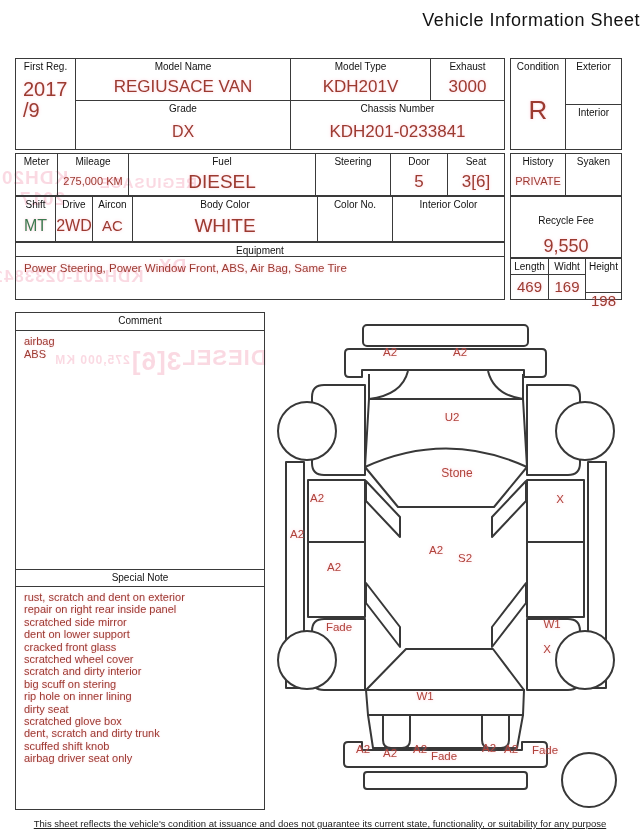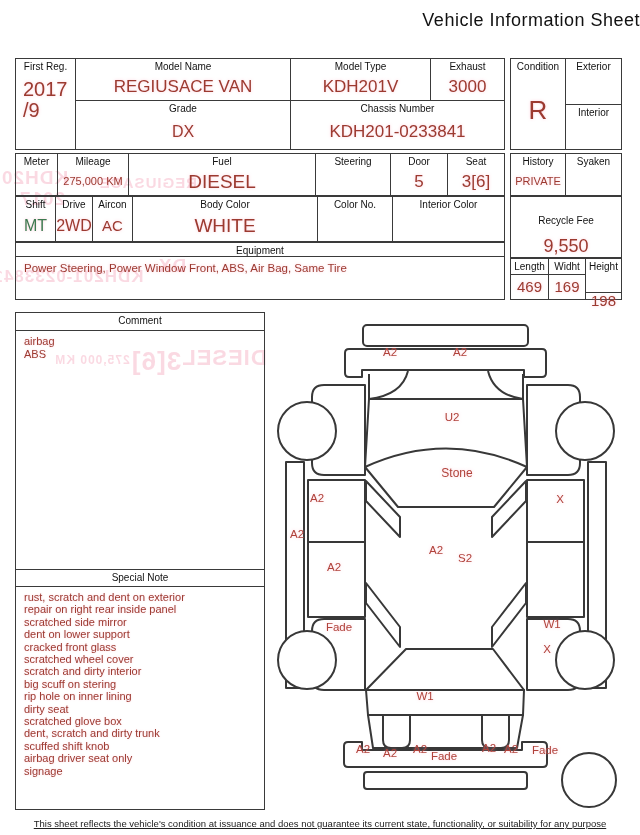--- a/index.html
+++ b/index.html
@@ -205,21 +205,20 @@
         <div class="nline">cracked front glass</div>
         <div class="nline">scratched wheel cover</div>
         <div class="nline">scratch and dirty interior</div>
         <div class="nline">big scuff on stering</div>
         <div class="nline">rip hole on inner lining</div>
         <div class="nline">dirty seat</div>
         <div class="nline">scratched glove box</div>
         <div class="nline">dent, scratch and dirty trunk</div>
         <div class="nline">scuffed shift knob</div>
         <div class="nline">airbag driver seat only</div>
-        <div class="nline">signage</div>
     </div>
   </div>
 
   <div class="diagram">
     <svg width="360" height="495" viewBox="0 0 360 495" fill="none" stroke="#383838" stroke-width="2" stroke-linejoin="round">
 
       <rect x="91" y="7" width="165" height="21" rx="4"></rect>
       <path d="M77,31 L270,31 Q274,31 274,35 L274,55 Q274,59 270,59 L252,59 L252,52 L90,52 L90,59 L77,59 Q73,59 73,55 L73,35 Q73,31 77,31 Z"></path>
 
       <path d="M97,56 L97,81 M251,56 L251,81 M97,81 L251,81"></path>

